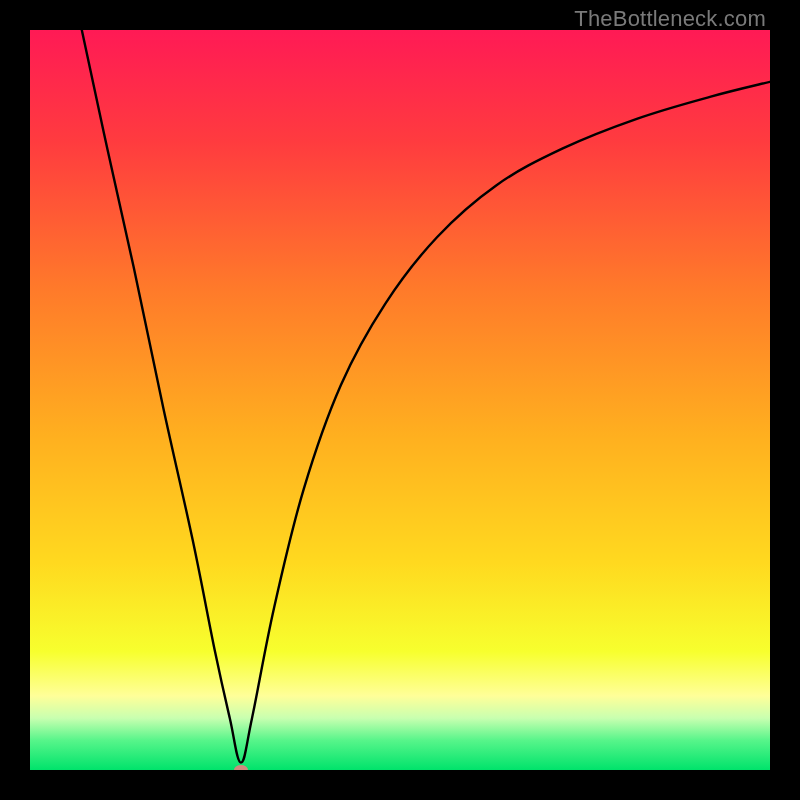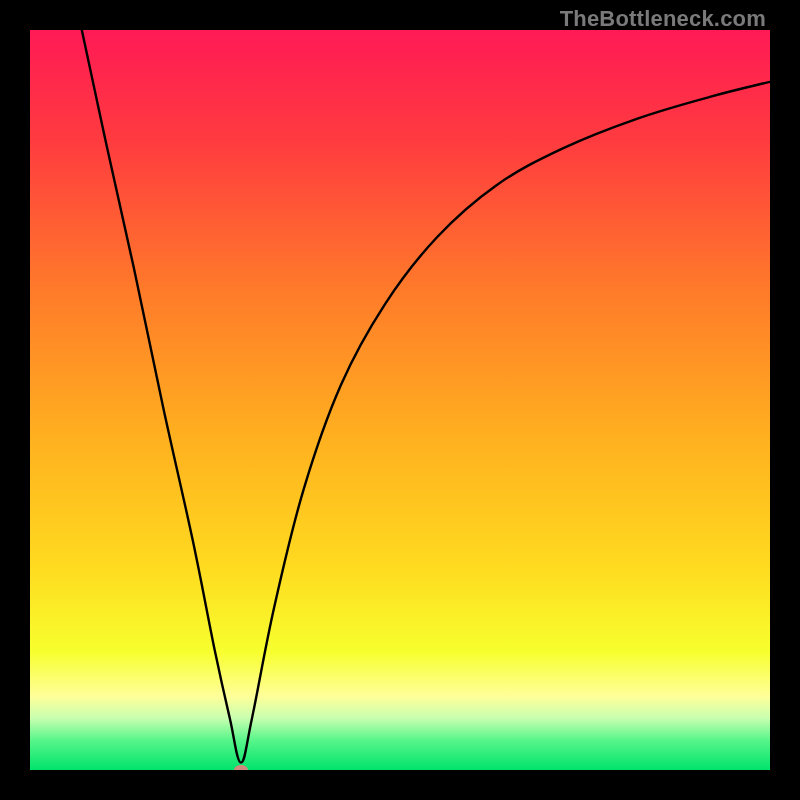--- a/index.html
+++ b/index.html
@@ -32,21 +32,21 @@
   .curve-layer {
     position: absolute;
     inset: 0;
   }
   .watermark {
     position: absolute;
     top: 6px;
     right: 34px;
     color: #7a7a7a;
     font-size: 22px;
-    font-weight: 700;
+    font-weight: 400;
     letter-spacing: 0.2px;
     user-select: none;
   }
   .marker-dot {
     position: absolute;
     width: 14px;
     height: 10px;
     border-radius: 50%;
     background: #cf8a7e;
   }

